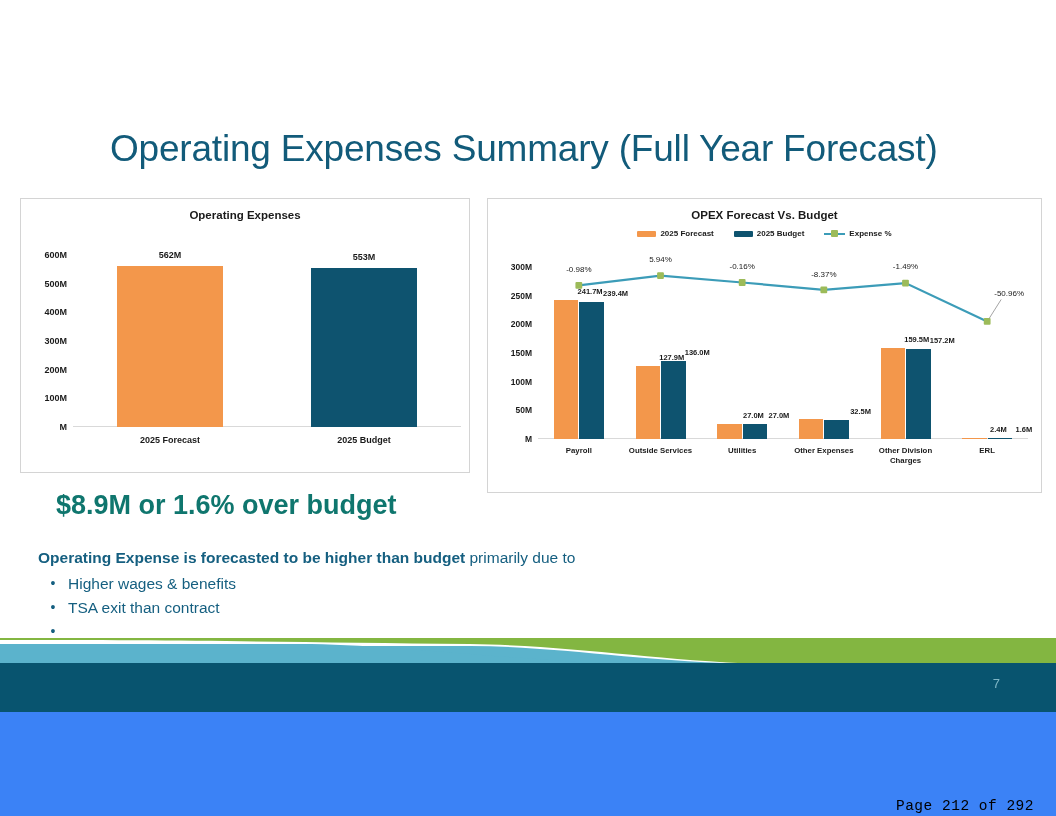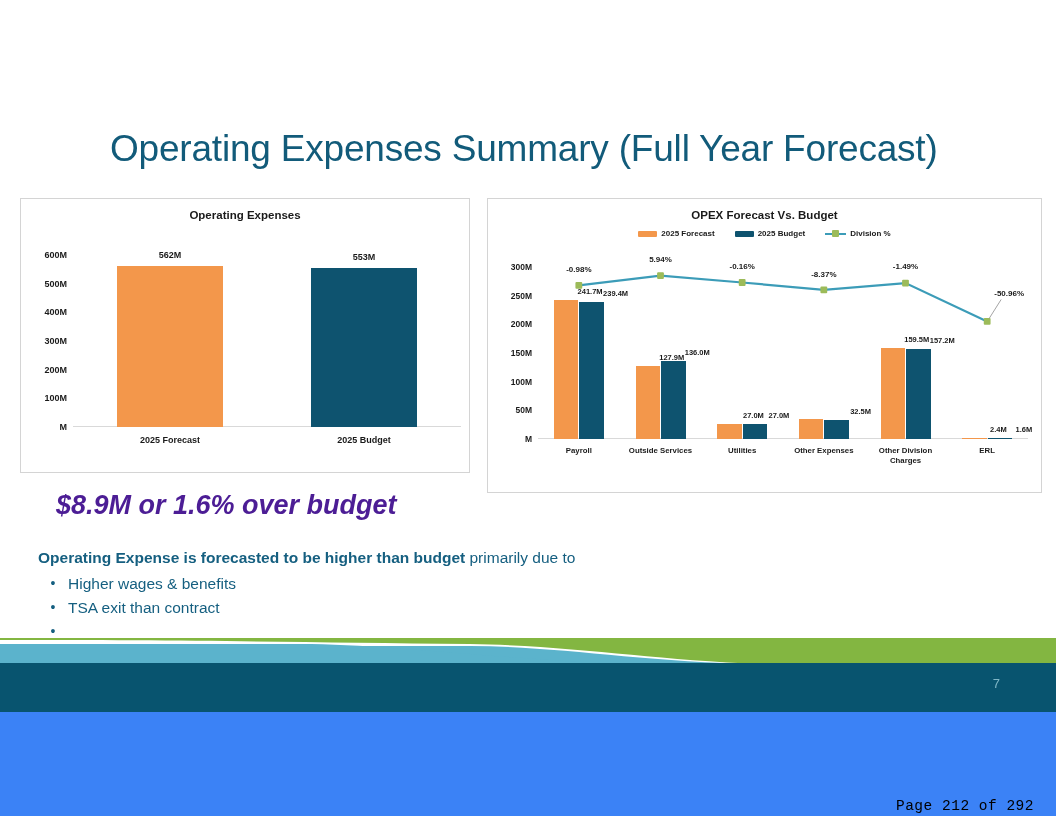--- a/index.html
+++ b/index.html
@@ -142,36 +142,35 @@
   
   #variance-svg {
     position: absolute;
     left: 0; top: 0;
     overflow: visible;
     pointer-events: none;
   }
   .var-label {
     position: absolute;
     font-size: 8px;
-    font-weight: bold;
+    font-weight: normal;
     color: #1a1a1a;
     white-space: nowrap;
     transform: translate(-50%, -50%);
   }
 
   
   #headline {
     position: absolute;
     left: 56px;
     top: 490px;
     font-size: 27px;
     font-weight: bold;
-    color: #4c1d95;
-    white-space: nowrap;
-    font-style: italic;
+    color: #0f766e;
+    white-space: nowrap;
   }
 
   
   #body-copy {
     position: absolute;
     left: 38px;
     top: 546px;
     width: 800px;
     color: #155f80;
   }
@@ -281,21 +280,21 @@
       </div>
       <div class="legend-item">
         <span class="legend-swatch" style="background: rgb(14, 83, 111);"></span>
         <span>2025 Budget</span>
       </div>
       <div class="legend-item">
         <span class="legend-line-wrap">
           <span class="ll" style="background: rgb(60, 156, 184);"></span>
             <span class="lm" style="background: rgb(156, 187, 89);"></span>
         </span>
-        <span>Division %</span>
+        <span>Expense %</span>
       </div>
     </div>
 
     <div id="plot-right" class="plot">
       <div class="axis-line"></div>
       <div id="right-yticks">
           <div class="ytick" style="top: 172px;">M</div>
           <div class="ytick" style="top: 143.333px;">50M</div>
           <div class="ytick" style="top: 114.667px;">100M</div>
           <div class="ytick" style="top: 86px;">150M</div>

